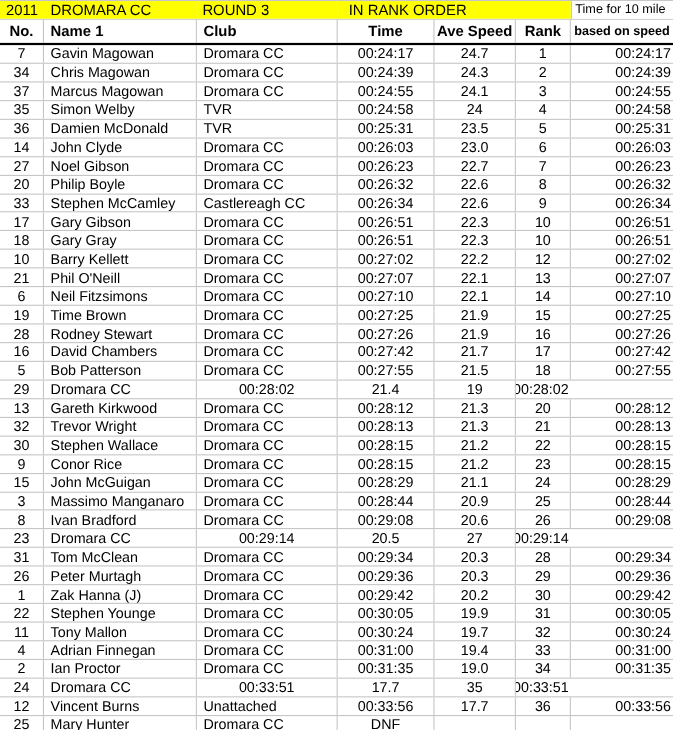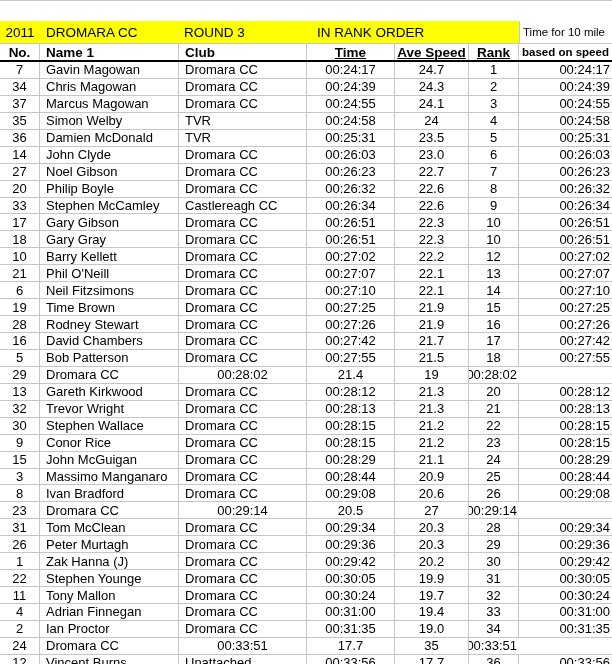--- a/index.html
+++ b/index.html
@@ -14,44 +14,44 @@
   .sheet{
     width:612px;height:664px;overflow:hidden;background:var(--bg);
     border-top:1px solid var(--grid);
   }
   .grid-row{
     display:grid;
     grid-template-columns:40px 139px 128px 88px 74px 50px 1fr;
     width:612px;
   }
   
-  .title-row{height:23px;border-bottom:1px solid var(--grid);margin-top:20px;}
+  .title-row{height:17px;border-bottom:1px solid var(--grid);}
   .title-row .cell{
     background:var(--highlight);
     display:flex;align-items:center;
     font-size:13.5px;white-space:nowrap;overflow:visible;
   }
   .title-row .c-year{justify-content:center;}
   .title-row .c-club{padding-left:6px;}
   .title-row .c-round{padding-left:5px;}
   .title-row .c-order{grid-column:4/7;padding-left:10px;}
   .title-row .c-right{
     background:var(--bg);border-left:1px solid var(--grid);
     font-weight:normal;font-size:11.5px;padding-left:3px;
     display:flex;align-items:center;white-space:nowrap;overflow:hidden;
   }
   
-  .header-row{height:18px;border-bottom:2px solid var(--ink);}
+  .header-row{height:23px;border-bottom:2px solid var(--ink);}
   .header-row .cell{
     display:flex;align-items:center;font-weight:bold;font-size:13.5px;
     border-right:1px solid var(--grid);white-space:nowrap;overflow:hidden;
   }
   .header-row .h-no{justify-content:center;}
   .header-row .h-name,.header-row .h-club{padding-left:6px;}
-  .header-row .h-time,.header-row .h-speed,.header-row .h-rank{justify-content:center;text-decoration:underline;}
+  .header-row .h-time,.header-row .h-speed,.header-row .h-rank{justify-content:center;}
   .header-row .h-right{
     border-right:none;font-size:11.5px;padding-left:3px;
   }
   
   .data-row{height:16.95px;border-bottom:1px solid var(--grid);}
   .data-row .cell{
     display:flex;align-items:center;font-size:13px;line-height:15px;
     border-right:1px solid var(--grid);white-space:nowrap;overflow:hidden;
   }
   .data-row .cell:last-child{border-right:none;}

